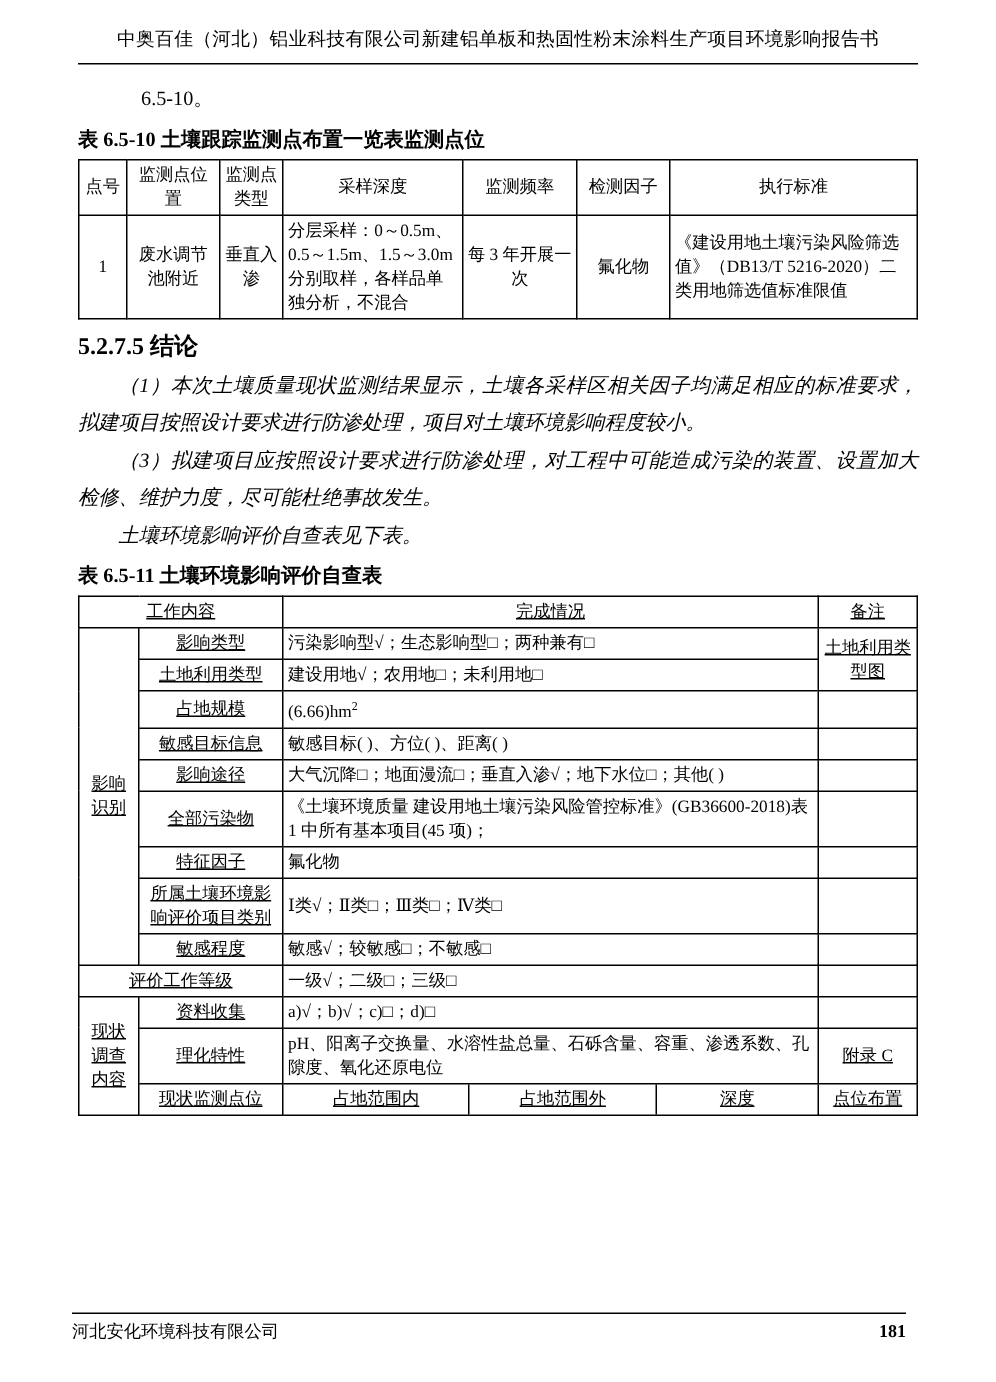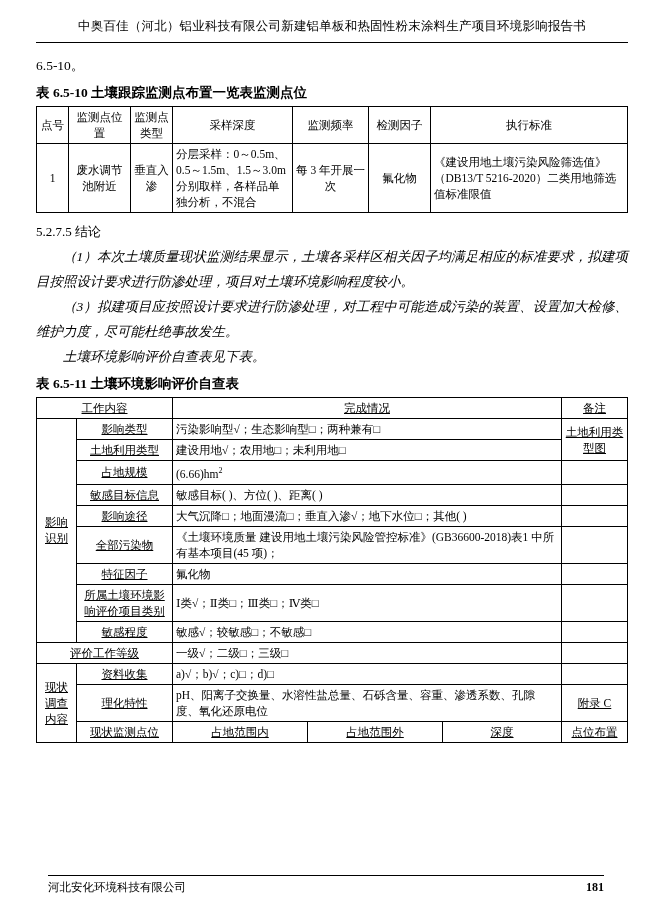--- a/index.html
+++ b/index.html
@@ -13,21 +13,21 @@
     font-family: "Liberation Serif", "DejaVu Serif", serif;
     color: #000;
     position: relative;
     overflow: hidden;
   }
   .page {
     width: 664px;
     height: 921px;
     position: relative;
     box-sizing: border-box;
-    padding: 0 36px;
+    padding: 0 52px;
   }
   .header {
     text-align: center;
     font-size: 12.5px;
     padding-top: 18px;
     letter-spacing: 0.2px;
     white-space: nowrap;
   }
   .header-rule {
     border-bottom: 1px solid #000;
@@ -36,23 +36,23 @@
   .body-text {
     font-size: 13.5px;
     line-height: 25px;
     text-align: justify;
   }
   .indent2 {
     text-indent: 2em;
     font-style: italic;
   }
   .sec-title {
-    font-size: 13px;
+    font-size: 16px;
     line-height: 25px;
-    font-weight: normal;
+    font-weight: bold;
   }
   .tbl-caption {
     text-align: left;
     font-weight: bold;
     font-size: 13.5px;
     margin: 6px 0 4px 0;
   }
   table {
     border-collapse: collapse;
     width: 100%;
@@ -101,21 +101,21 @@
   .footer-row {
     display: flex;
     justify-content: space-between;
     align-items: baseline;
   }
   .footer-page {
     font-weight: bold;
     font-size: 12px;
   }
   .mt6 { margin-top: 6px; }
-  .mt10 { margin-top: 10px; }
+  .mt10 { margin-top: 10px; margin-left: 42px; }
 </style>
 </head>
 <body>
 
 <div class="page">
 
   <div class="header">
     <div>中奥百佳（河北）铝业科技有限公司新建铝单板和热固性粉末涂料生产项目环境影响报告书</div>
     <div class="header-rule"></div>
   </div>

